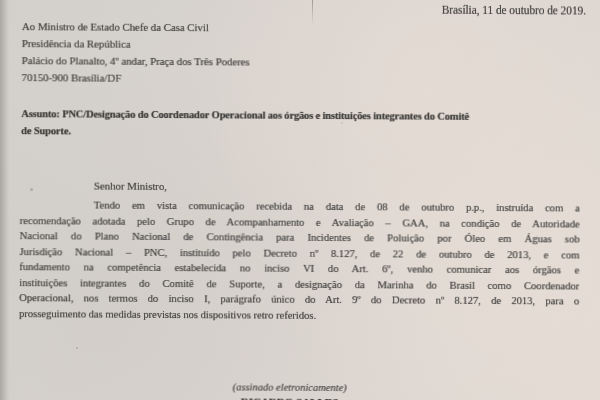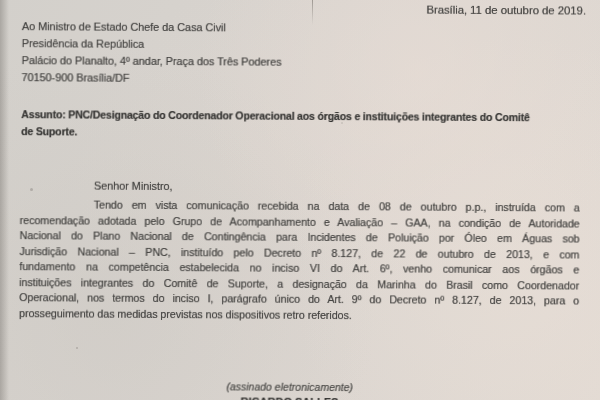--- a/index.html
+++ b/index.html
@@ -2,21 +2,21 @@
 <html><head>
 <meta charset="utf-8">
 <style>
   html, body { margin: 0; padding: 0; background: #888; }
   .page {
     position: relative;
     width: 600px;
     height: 400px;
     overflow: hidden;
     background: linear-gradient(115deg, #d3d0cb 0%, #d9d4cf 45%, #e2dad3 100%);
-    font-family: Liberation Sans, sans-serif;
+    font-family: Liberation Serif, serif;
     color: #42413f;
   }
   
   .page::before {
     content: "";
     position: absolute; inset: 0;
     background:
       radial-gradient(circle at 70% 18%, rgba(234,222,214,0.55), transparent 42%),
       radial-gradient(circle at 18% 78%, rgba(201,197,191,0.40), transparent 46%),
       radial-gradient(circle at 86% 66%, rgba(236,225,216,0.45), transparent 40%),

